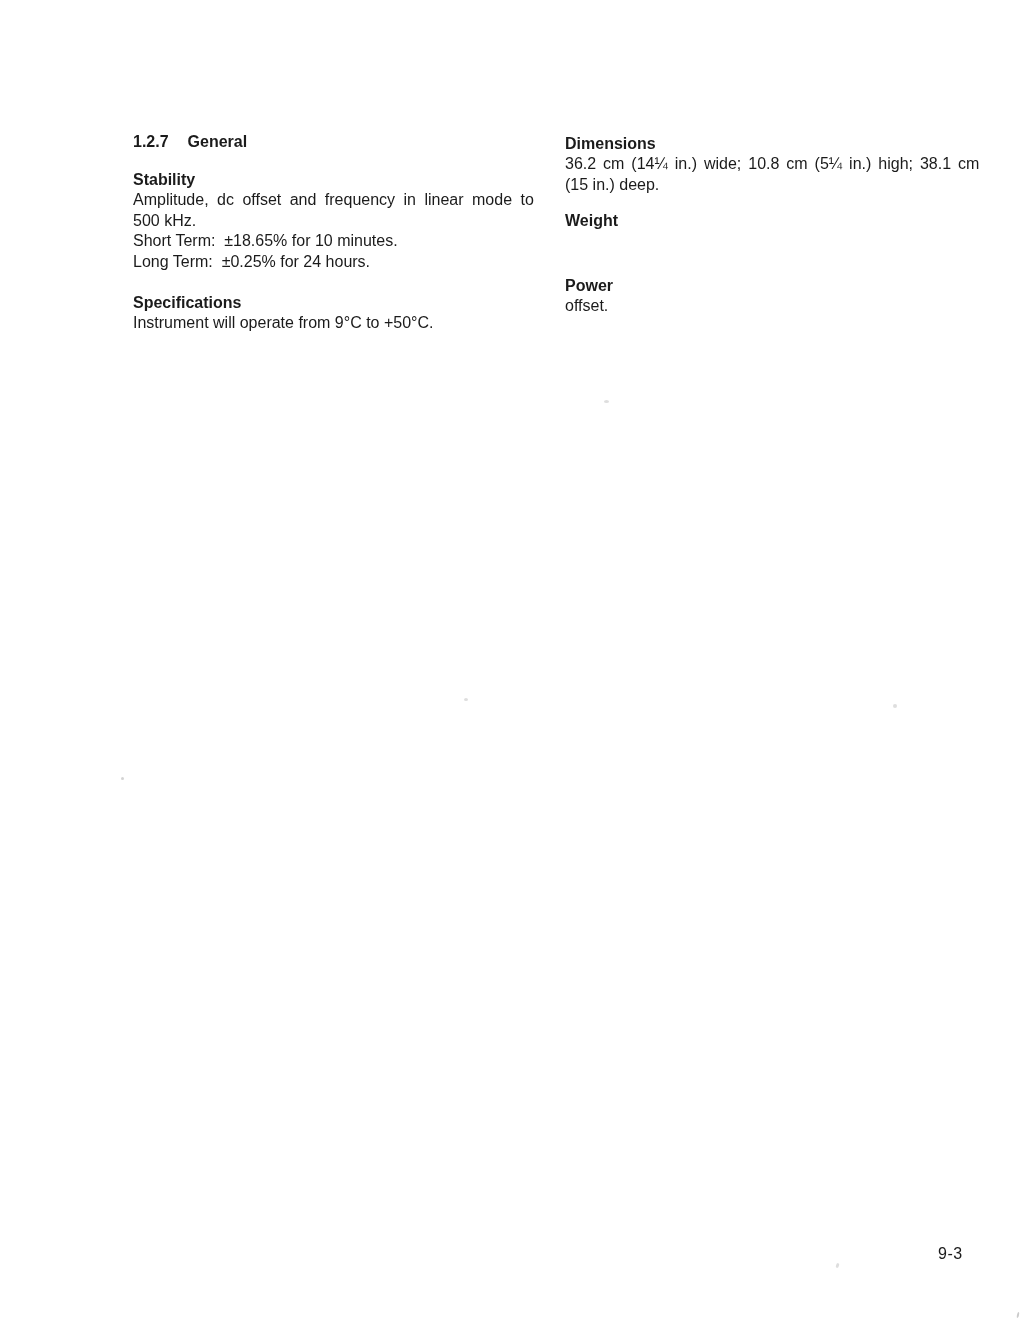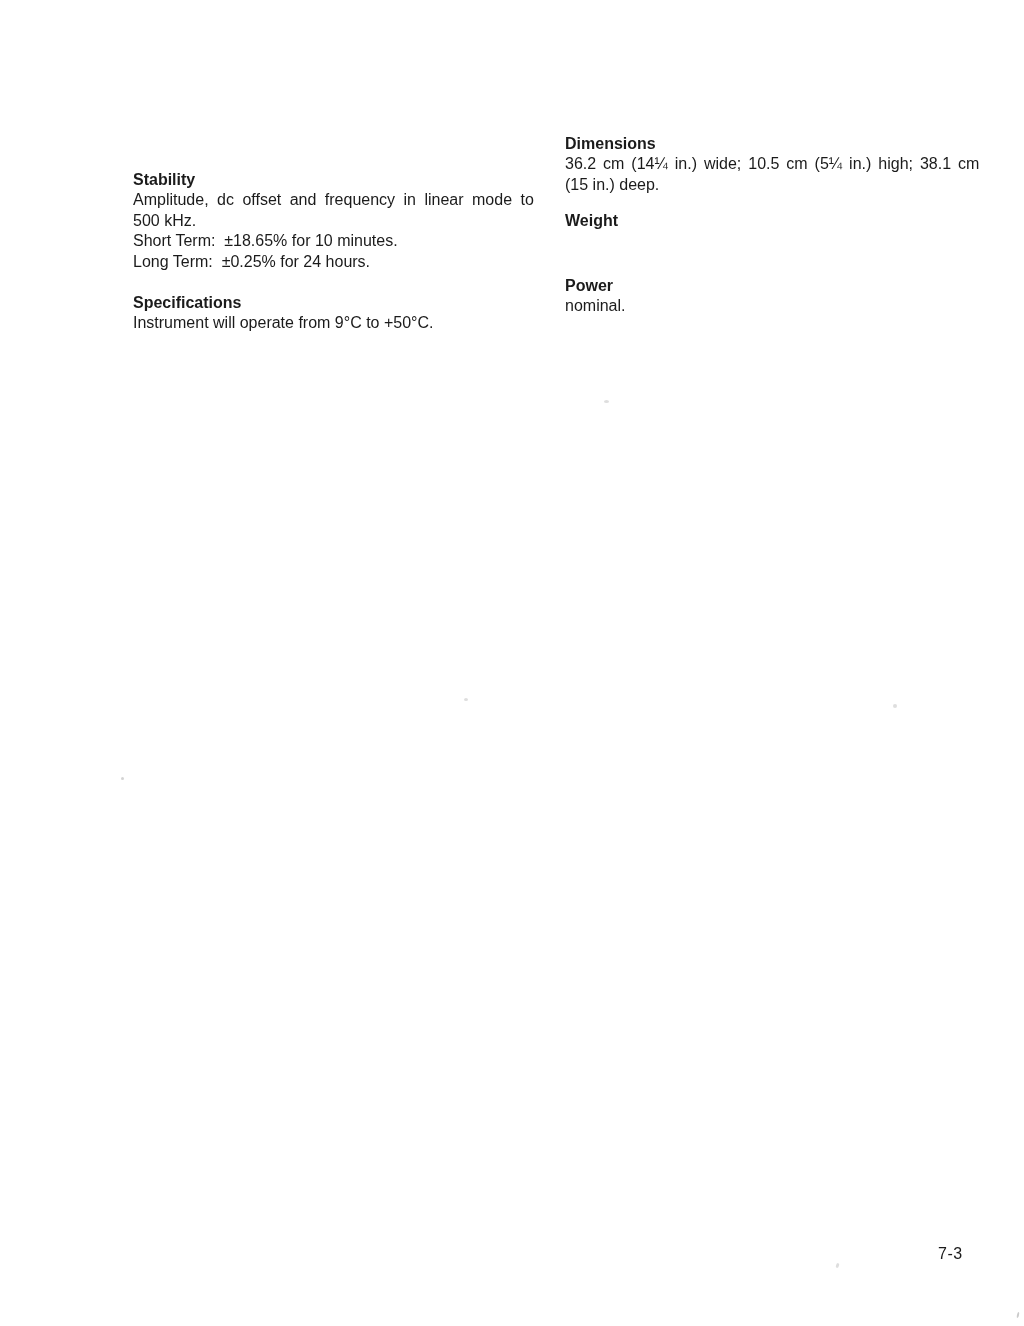--- a/index.html
+++ b/index.html
@@ -56,50 +56,53 @@
   .speck-3 { left: 893px;  top: 704px;  width: 4px; height: 4px; }
   .speck-4 { left: 121px;  top: 777px;  width: 3px; height: 3px; opacity: 0.6; }
   .speck-5 { left: 836px;  top: 1263px; width: 3px; height: 5px; transform: rotate(20deg); }
   .speck-6 { left: 1017px; top: 1312px; width: 2px; height: 6px; transform: rotate(12deg); opacity: 0.7; }
 </style>
 </head>
 <body>
 
 <div class="page">
 
+  <div class="sec col-left" style="top: 132px;">
+    <div class="heading"><span class="section-number">1.2.7</span><span class="section-title">General</span></div>
+  </div>
 
   <div class="sec col-left" style="top: 170px;">
     <div class="heading">Stability</div>
     <div class="line ws-4">Amplitude, dc offset and frequency in linear mode to</div>
     <div class="line">500 kHz.</div>
     <div class="line">Short Term:  ±18.65% for 10 minutes.</div>
     <div class="line">Long Term:  ±0.25% for 24 hours.</div>
   </div>
 
   <div class="sec col-left" style="top: 293px;">
     <div class="heading">Specifications</div>
     <div class="line">Instrument will operate from 9°C to +50°C.</div>
   </div>
 
   <div class="sec col-right" style="top: 134px;">
     <div class="heading">Dimensions</div>
-    <div class="line ws-25">36.2 cm (14¼ in.) wide; 10.5 cm (5¼ in.) high; 38.1 cm</div>
+    <div class="line ws-25">36.2 cm (14¼ in.) wide; 10.8 cm (5¼ in.) high; 38.1 cm</div>
     <div class="line">(15 in.) deep.</div>
   </div>
 
   <div class="sec col-right" style="top: 211px;">
     <div class="heading">Weight</div>
   </div>
 
   <div class="sec col-right" style="top: 276px;">
     <div class="heading">Power</div>
-    <div class="line">nominal.</div>
+    <div class="line">offset.</div>
   </div>
 
-  <div class="page-number">7-3</div>
+  <div class="page-number">9-3</div>
 
   <div class="speck speck-1"></div>
   <div class="speck speck-2"></div>
   <div class="speck speck-3"></div>
   <div class="speck speck-4"></div>
   <div class="speck speck-5"></div>
   <div class="speck speck-6"></div>
 
 </div>
 

